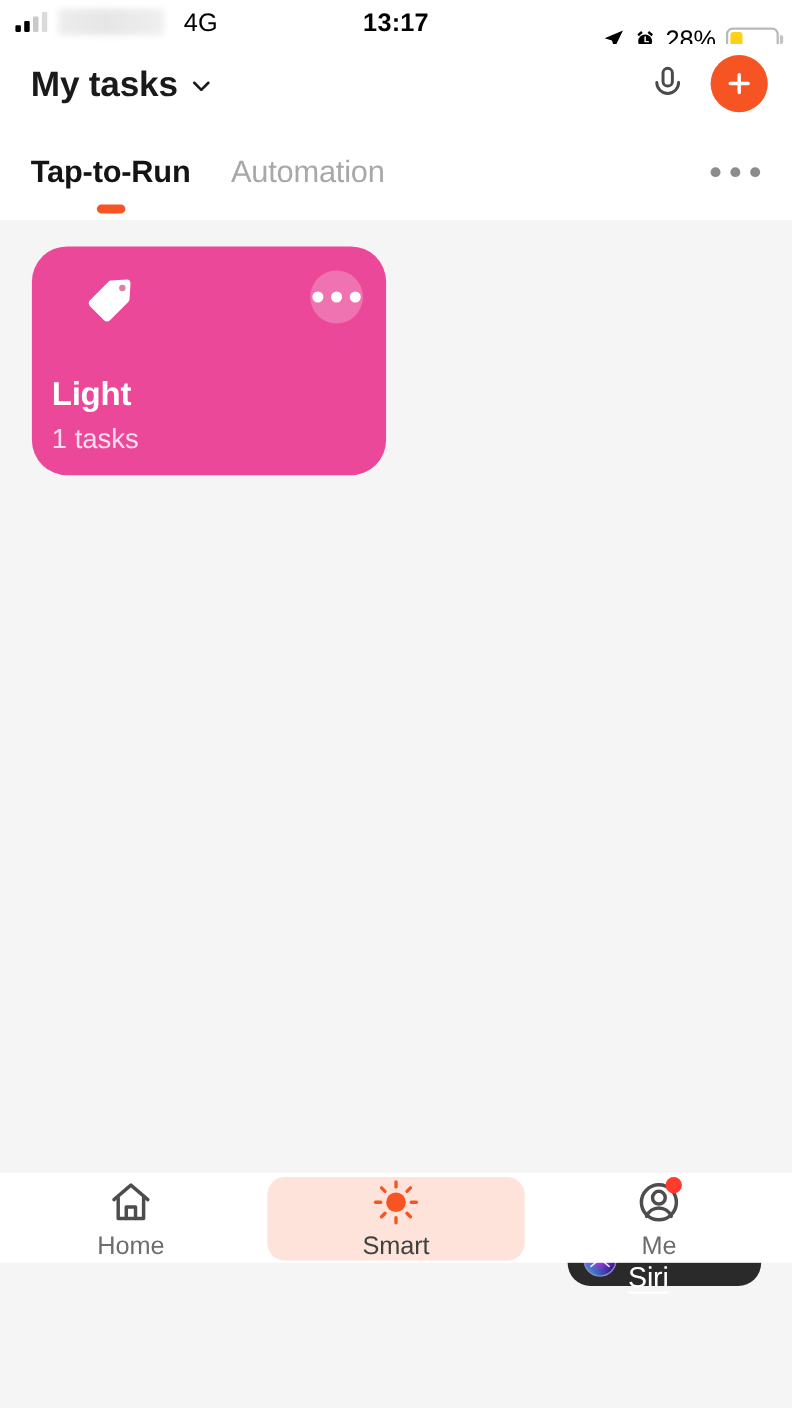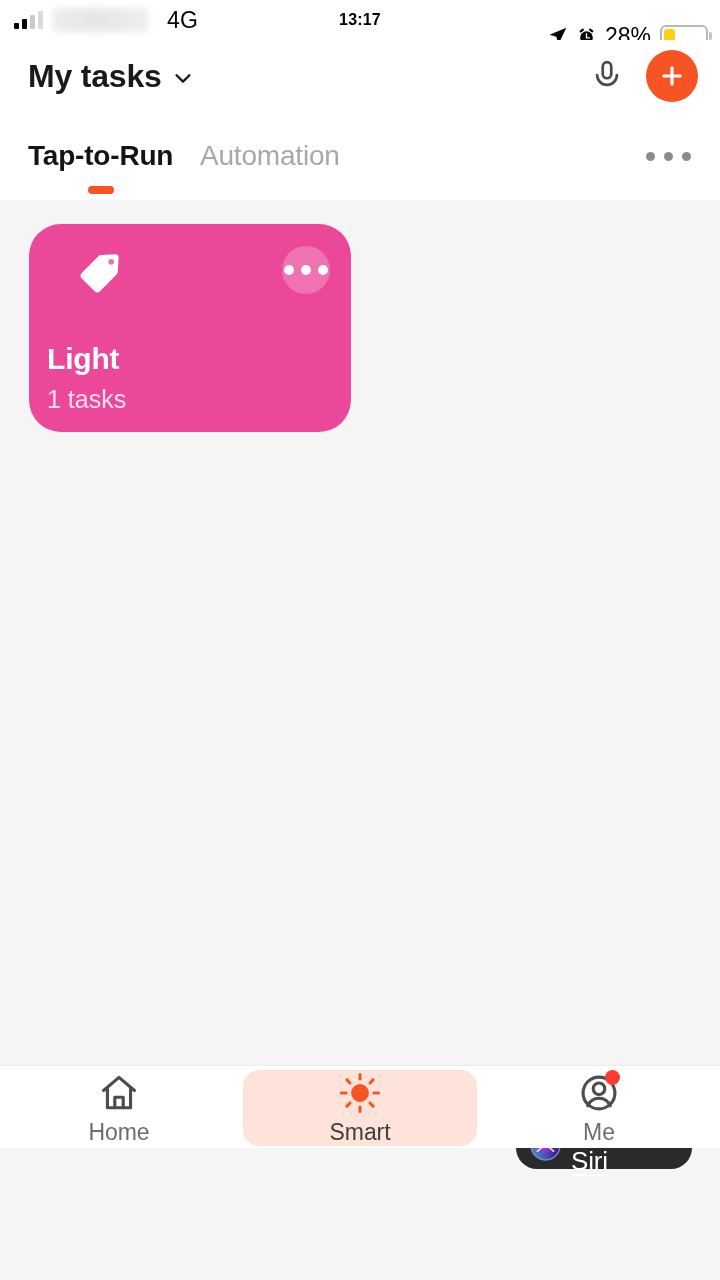--- a/index.html
+++ b/index.html
@@ -26,21 +26,21 @@
   .sig i:nth-child(4){ height:18px; background:#dadada; }
   .carrier-blur{
     width:96px; height:24px; margin-left:10px; border-radius:3px;
     background:linear-gradient(90deg,#ededed 0%,#e6e6e6 45%,#efefef 100%);
     filter:blur(3px);
   }
   .net{ margin-left:18px; font-size:23px; font-weight:400; color:#000; letter-spacing:0.2px; }
   .sb-time{
     position:absolute; left:0; right:0; top:0; height:40px;
     display:flex; align-items:center; justify-content:center;
-    font-size:16px; font-weight:600; color:#000; letter-spacing:0.2px;
+    font-size:23px; font-weight:600; color:#000; letter-spacing:0.2px;
   }
   .sb-right{
     position:absolute; right:12px; top:16px; height:40px;
     display:flex; align-items:center; gap:9px;
   }
   .loc-arrow{ width:20px; height:20px; }
   .alarm{ width:19px; height:19px; }
   .batt-pct{ font-size:23px; font-weight:400; color:#000; }
   .batt{
     position:relative; width:48px; height:23px; border:2px solid #b9b9b9;
@@ -200,21 +200,21 @@
     <div class="plus-btn">
       <svg viewBox="0 0 24 24">
         <path d="M12 4.5 V19.5 M4.5 12 H19.5" stroke="#fff" stroke-width="2.9" stroke-linecap="round"></path>
       </svg>
     </div>
 
     <div class="tabs">
       <div class="tab active" id="tab0" style="left:28px;">
         <span class="lbl">Tap-to-Run</span>
       </div>
-      <div class="tab inactive" id="tab1" style="left:200px;">
+      <div class="tab inactive" id="tab1" style="left:210px;">
         <span class="lbl">Automation</span>
       </div>
       <div class="tab-underline" style="left: 87.5px;"></div>
       <div class="tab-more">
         <i></i>
         <i></i>
         <i></i>
       </div>
     </div>
 

